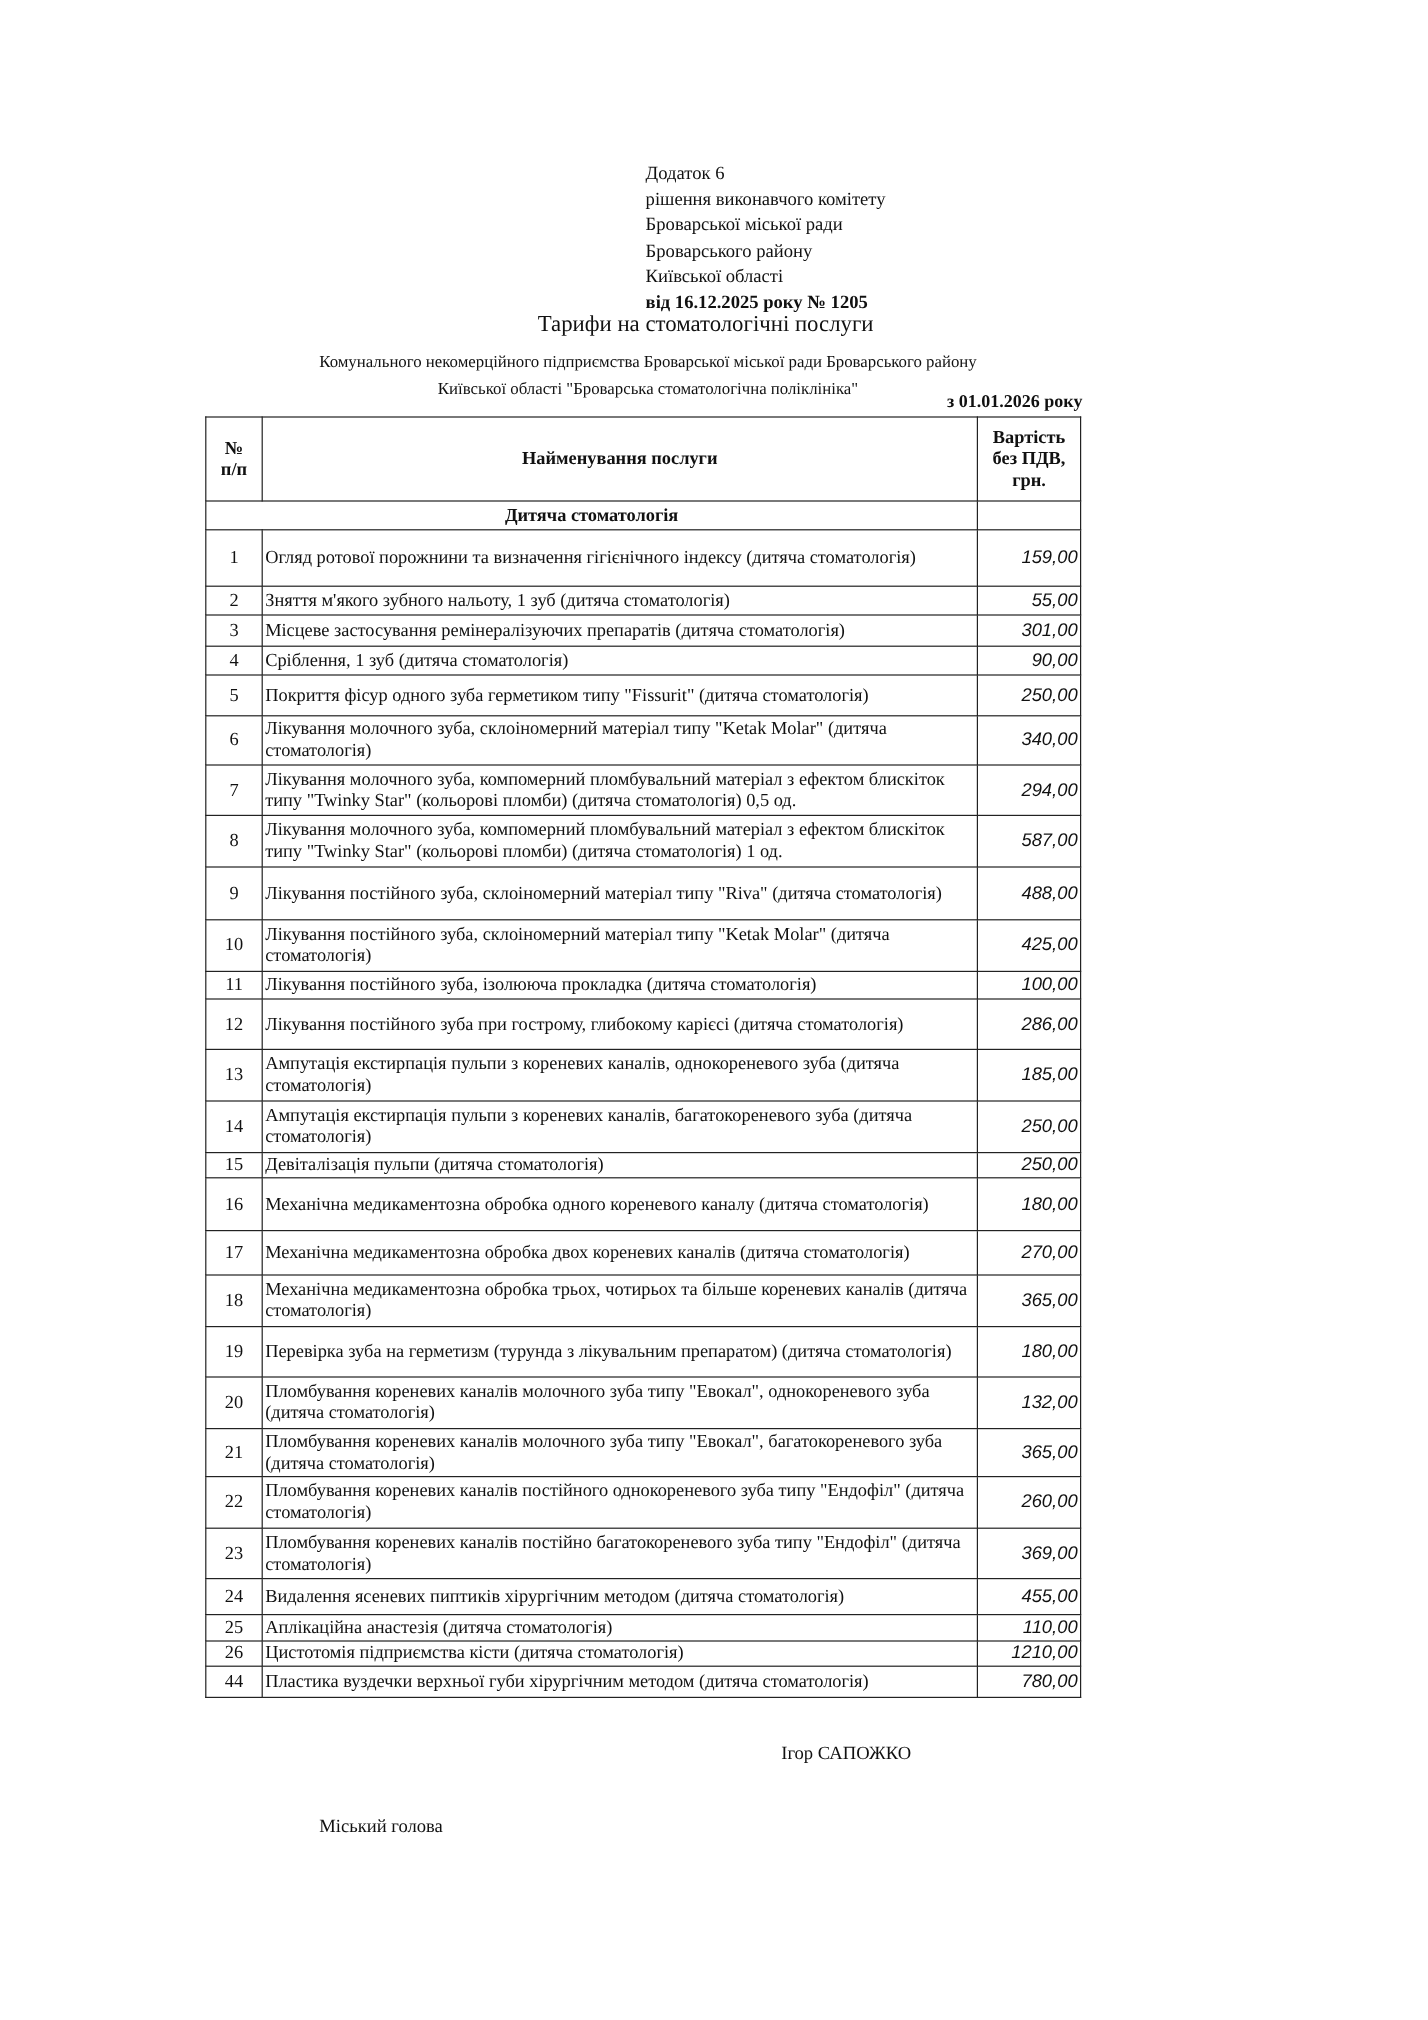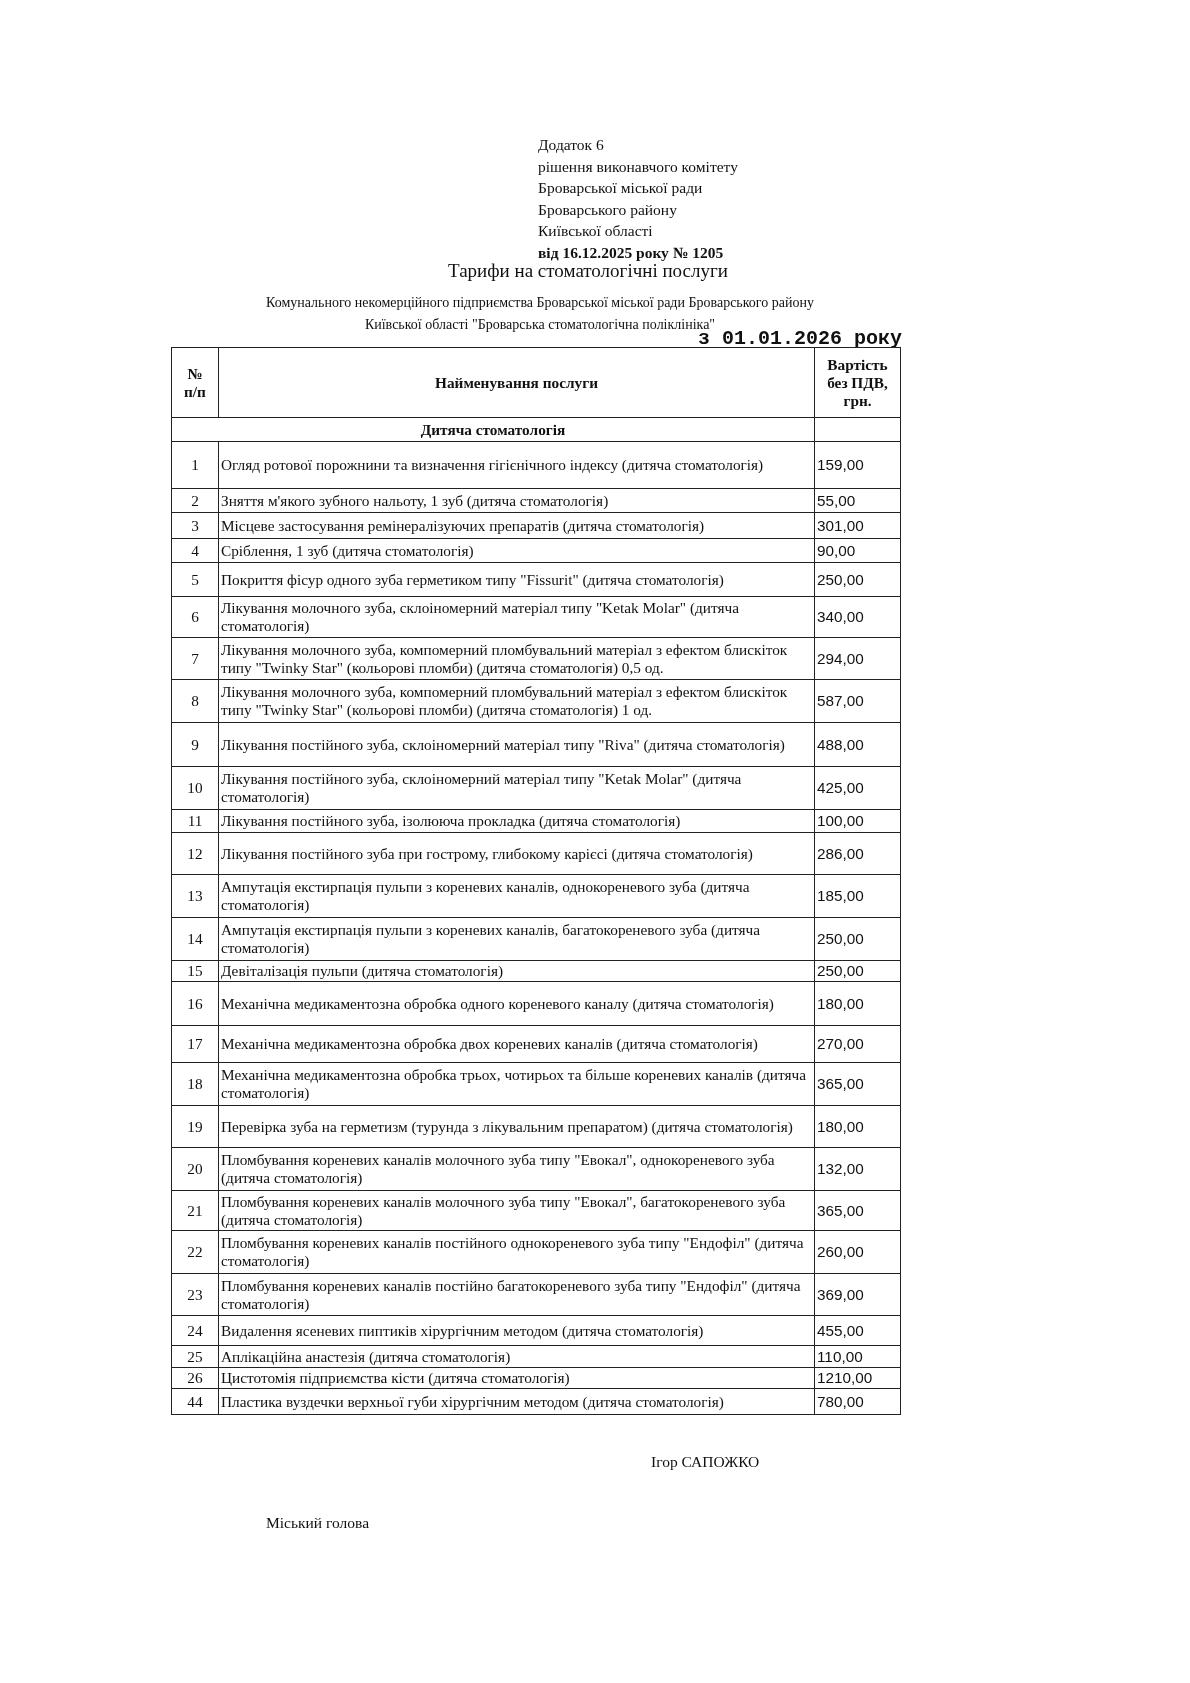--- a/index.html
+++ b/index.html
@@ -4,30 +4,30 @@
   <style>
     html, body { margin: 0; padding: 0; background: #ffffff; }
     body { width: 1190px; height: 1683px; position: relative; overflow: hidden;
            font-family: "Liberation Serif", "DejaVu Serif", serif; color: #111; }
     .annex { position: absolute; left: 538px; top: 134px; font-size: 15.5px; line-height: 21.6px; }
     .annex div { white-space: nowrap; }
     .annex .bold { font-weight: bold; }
     .title { position: absolute; left: 0; width: 1080px; text-align: center; top: 260px; font-size: 19px; padding-left: 48px; }
     .subtitle { position: absolute; left: 0; width: 1080px; text-align: center; top: 275px; font-size: 14px; line-height: 21.5px; margin-top: 17px; }
     .subtitle div { white-space: nowrap; }
-    .effective { position: absolute; right: 288px; top: 327px; font-size: 20px; font-weight: bold; white-space: nowrap; font-family: Liberation Mono, monospace; }
+    .effective { position: absolute; right: 288px; top: 327px; font-size: 15px; font-weight: bold; white-space: nowrap; }
     table.tariffs { position: absolute; left: 171px; top: 347px; width: 730px; border-collapse: collapse; table-layout: fixed; }
     table.tariffs td, table.tariffs th { border: 1.3px solid #222; padding: 0 2px; font-size: 15.3px; line-height: 18px; vertical-align: middle; }
     col.c1 { width: 47px; }
     col.c3 { width: 86px; }
     th { font-weight: bold; text-align: center; }
     th.num-h, th.price-h { line-height: 21px; }
     td.num { text-align: center; font-size: 16px; }
     td.name { text-align: left; padding-left: 3px; }
-    td.price { text-align: left; font-family: "Liberation Sans", "DejaVu Sans", sans-serif; font-size: 13.5px; }
+    td.price { text-align: right; font-family: "Liberation Sans", "DejaVu Sans", sans-serif; font-size: 13.5px; font-style: italic; }
     td.section { text-align: center; font-weight: bold; }
     .sign-left { position: absolute; left: 266px; top: 1514px; font-size: 15.5px; white-space: nowrap; }
     .sign-right { position: absolute; left: 608px; top: 1453px; font-size: 15.5px; white-space: nowrap; margin-left: 43px; }
   </style>
 </head>
 <body>
 
 <div class="annex">
   <div>Додаток 6</div>
   <div>рішення виконавчого комітету</div>

